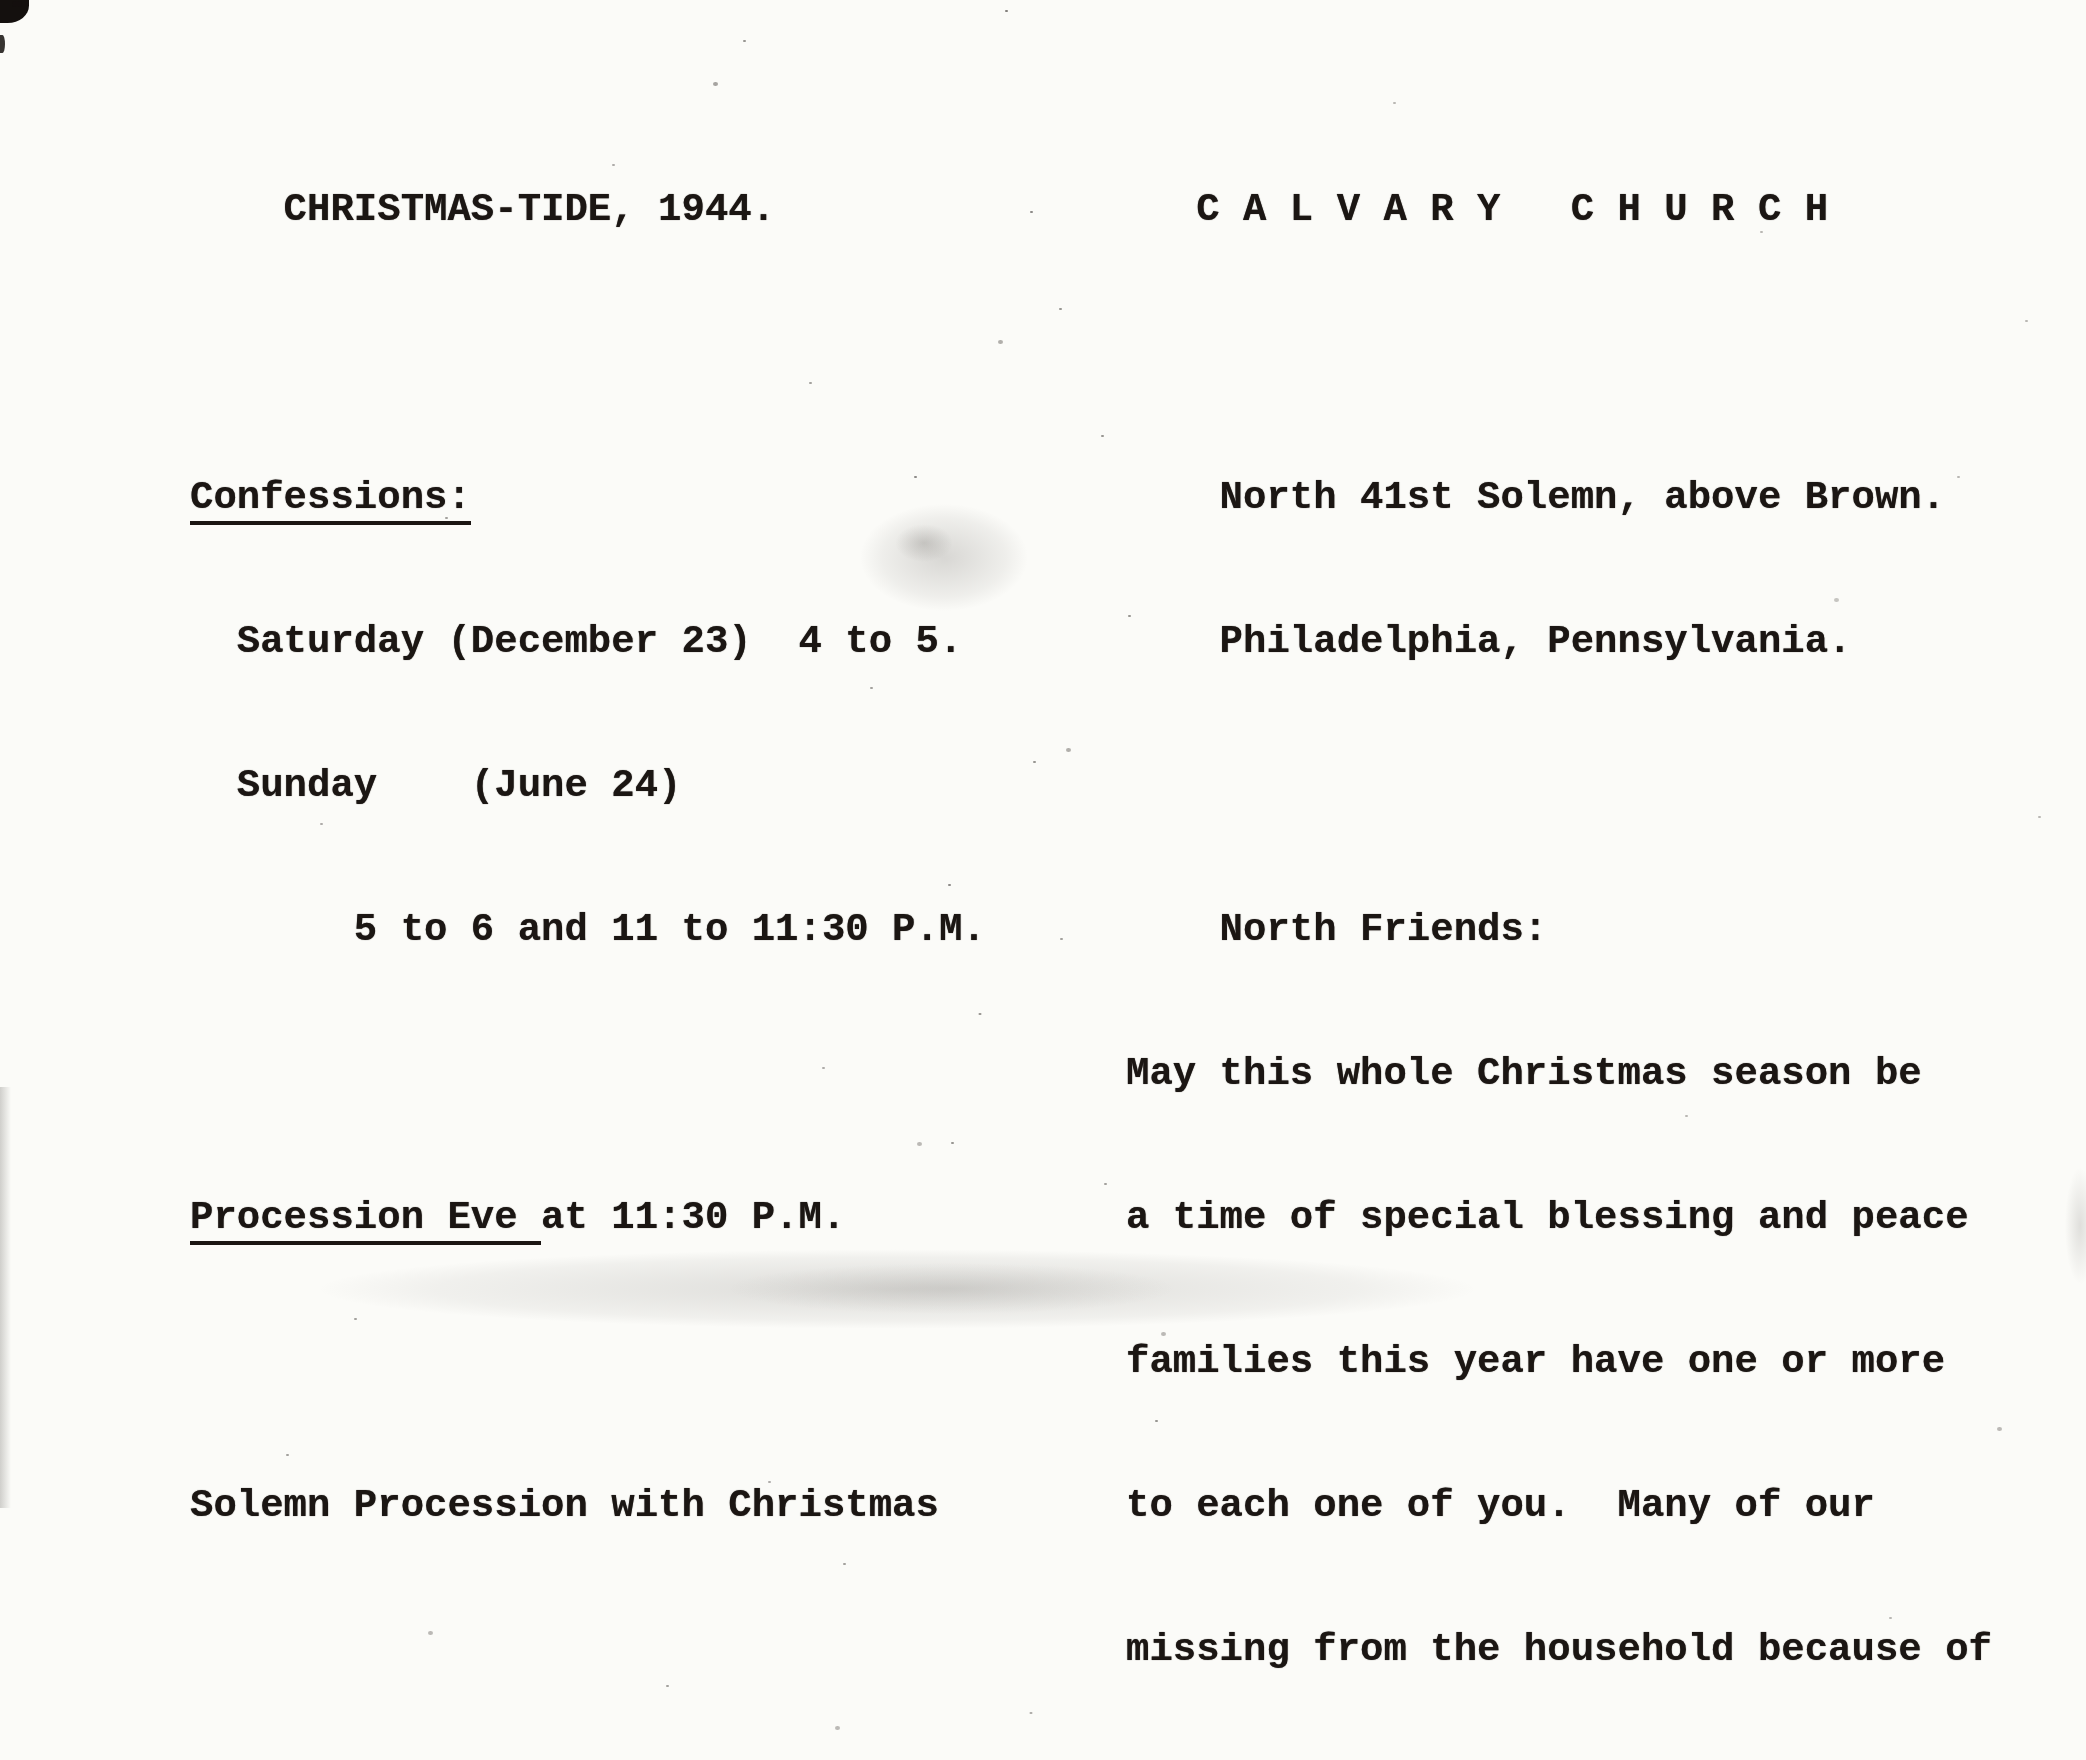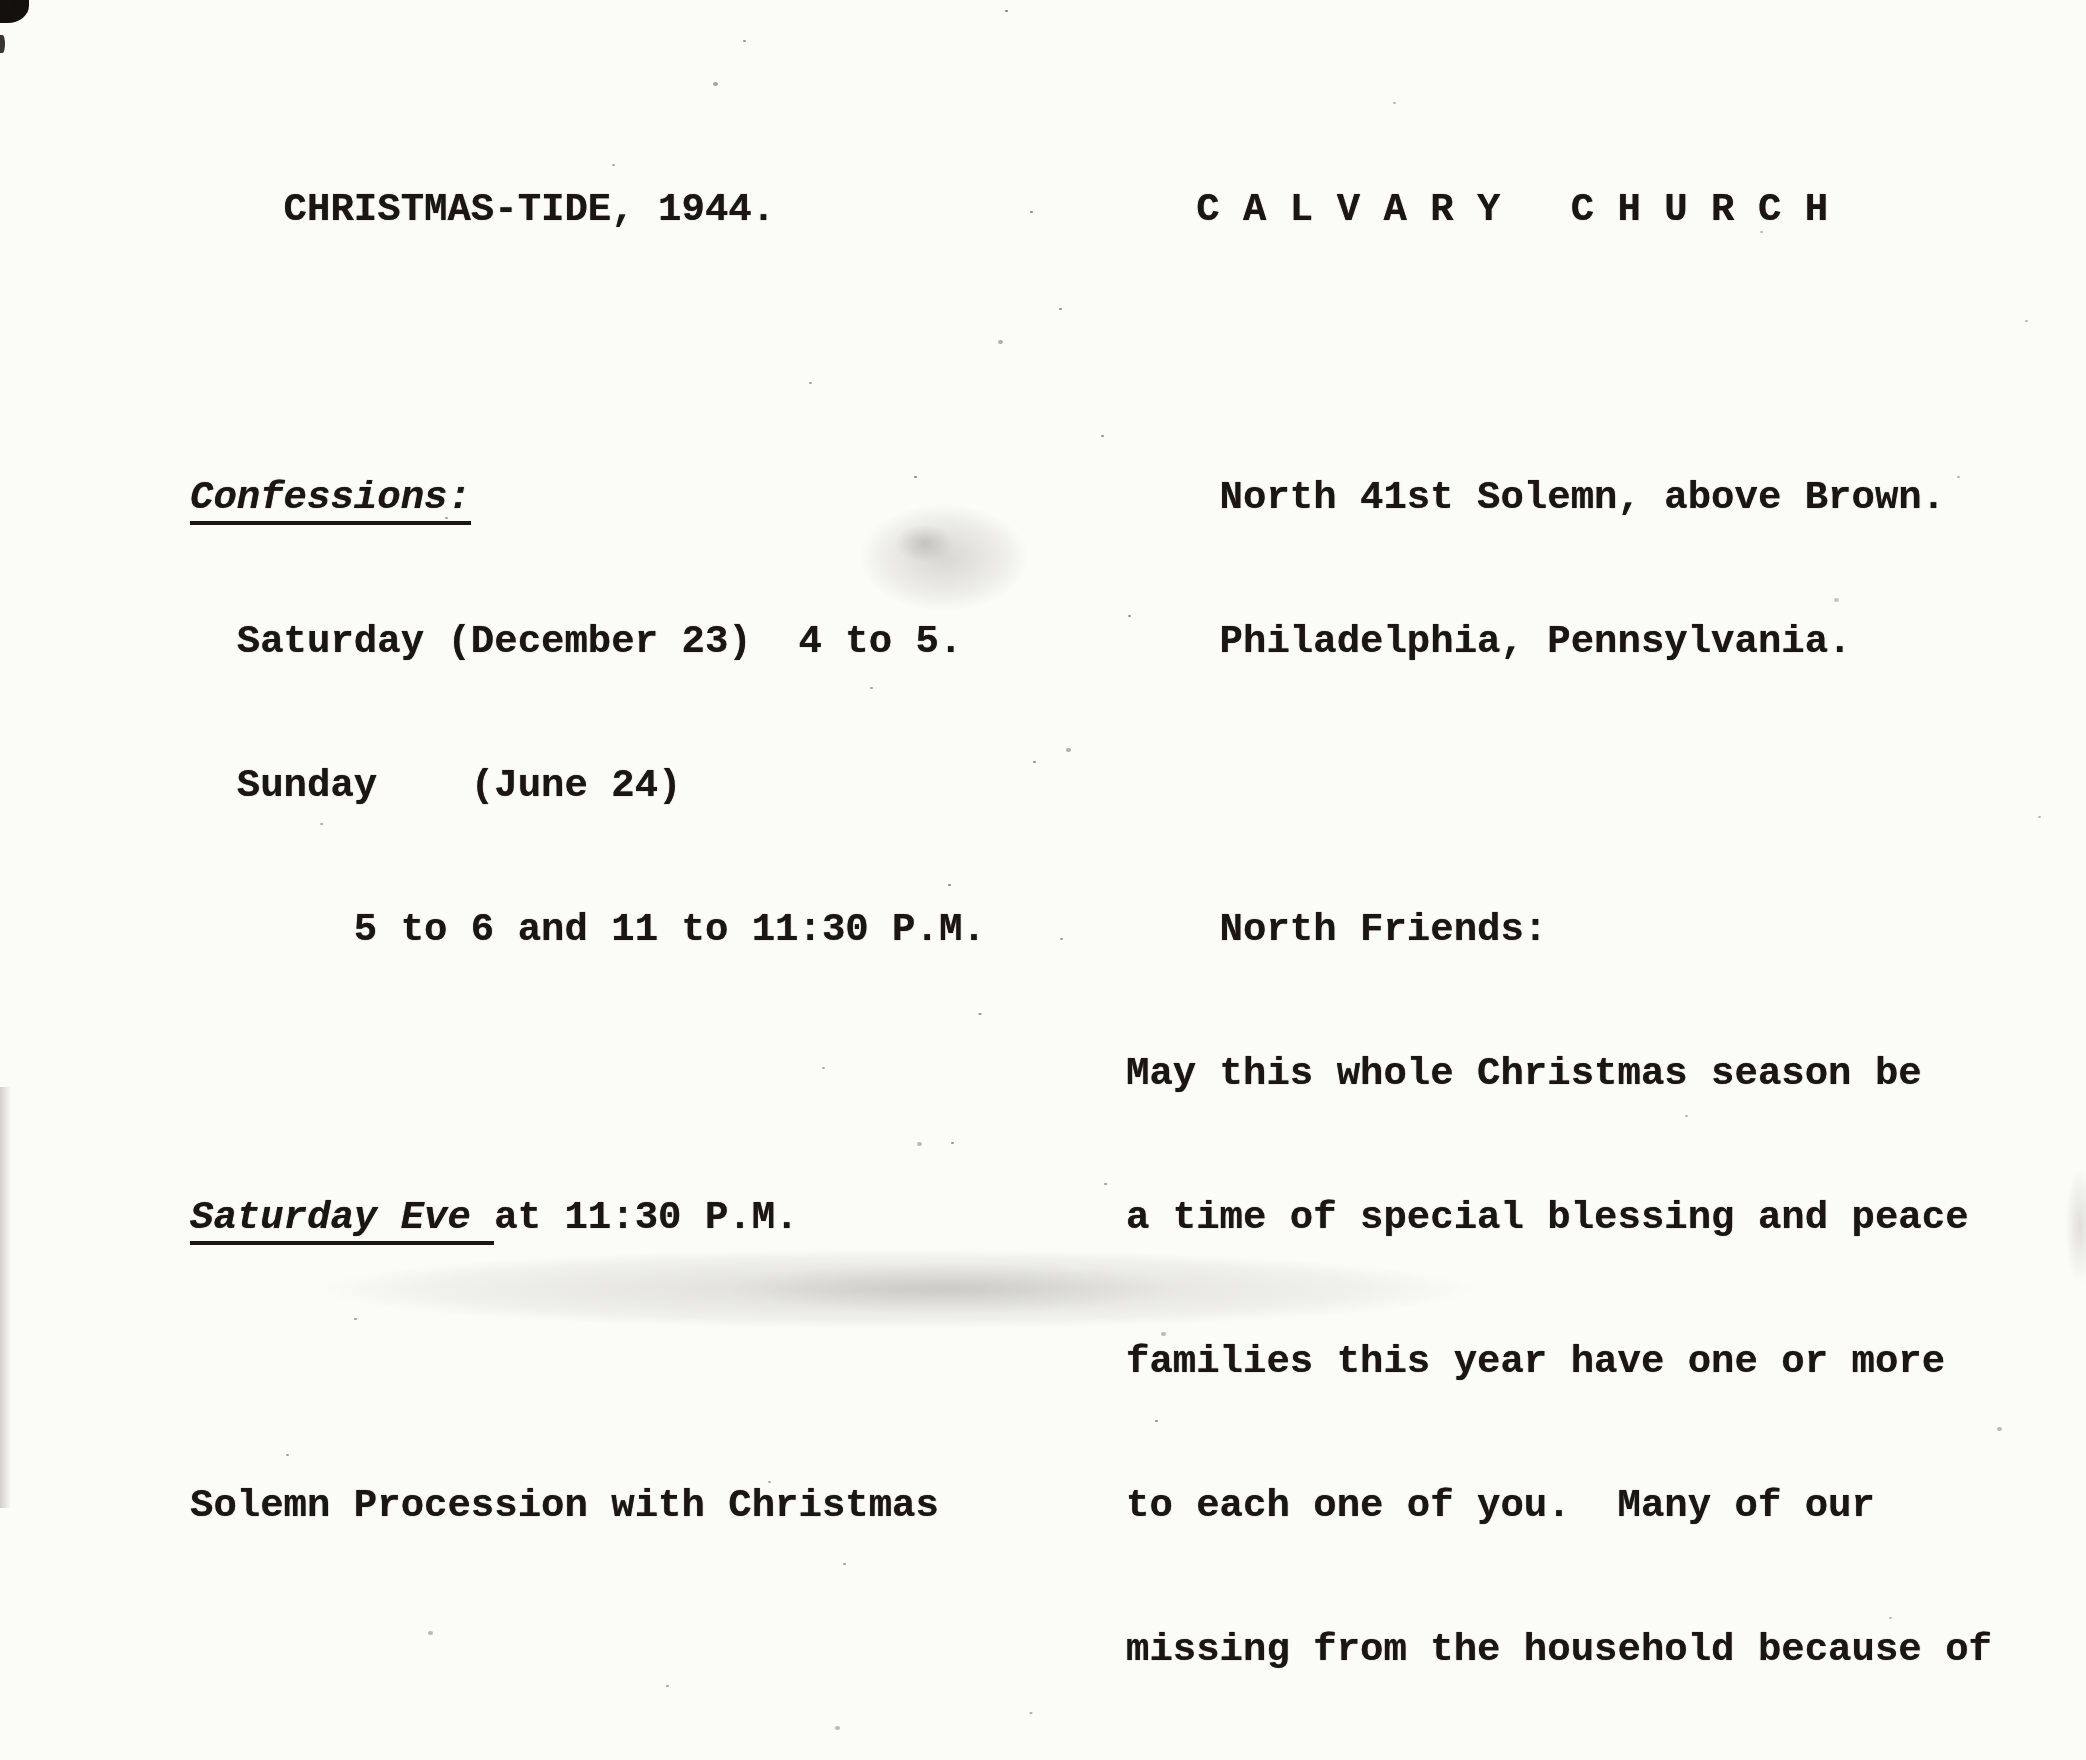--- a/index.html
+++ b/index.html
@@ -7,21 +7,21 @@
     position:relative;width:2087px;height:1761px;overflow:hidden;
     background:#fbfbf8;
     font-family:"Liberation Mono","DejaVu Sans Mono",monospace;
     font-weight:700;color:#1b1613;padding-left:15px;
   }
   .col{position:absolute;top:90px;font-size:39px;line-height:48px;white-space:pre;
        text-shadow:0 0 1px rgba(27,22,19,0.75);}
   .col-left{left:190px;width:931px;}
   .col-right{left:1126px;width:959px;}
   .ln{height:48px;overflow:visible;}
-  .u{border-bottom:4.1px solid #1b1613;padding-bottom:0.7px;font-style:italic;}
+  .u{border-bottom:4.1px solid #1b1613;padding-bottom:0.7px;}
   
   .stain{position:absolute;pointer-events:none;}
   .stain-cloud{left:832px;top:486px;width:224px;height:143px;
     background:radial-gradient(ellipse 50% 50% at 50% 50%, rgba(75,70,66,0.20), rgba(75,70,66,0.07) 55%, transparent 75%);}
   .stain-cloud-core{left:883px;top:516px;width:82px;height:54px;
     background:radial-gradient(ellipse 50% 50% at 50% 50%, rgba(60,55,50,0.18), transparent 70%);}
   .stain-band{left:194px;top:1238px;width:1352px;height:102px;
     background:radial-gradient(ellipse 55% 50% at 52% 50%, rgba(70,66,62,0.17), rgba(70,66,62,0.06) 62%, transparent 78%);}
   .stain-band-core{left:639px;top:1253px;width:625px;height:71px;
     background:radial-gradient(ellipse 50% 50% at 50% 50%, rgba(70,66,62,0.12), transparent 72%);}
@@ -69,21 +69,21 @@
   <div class="stain specks-med"></div>
 
   <div class="col col-left">
     <div class="ln">    CHRISTMAS-TIDE, 1944.</div>
     <div class="ln"></div>
     <div class="ln"><span class="u">Confessions:</span></div>
     <div class="ln">  Saturday (December 23)  4 to 5.</div>
     <div class="ln">  Sunday    (June 24)</div>
     <div class="ln">       5 to 6 and 11 to 11:30 P.M.</div>
     <div class="ln"></div>
-    <div class="ln"><span class="u">Saturday Eve </span><span>at 11:30 P.M.</span></div>
+    <div class="ln"><span class="u">Procession Eve </span><span>at 11:30 P.M.</span></div>
     <div class="ln"></div>
     <div class="ln">Solemn Procession with Christmas</div>
     
     
     
     
     
     
     
     

